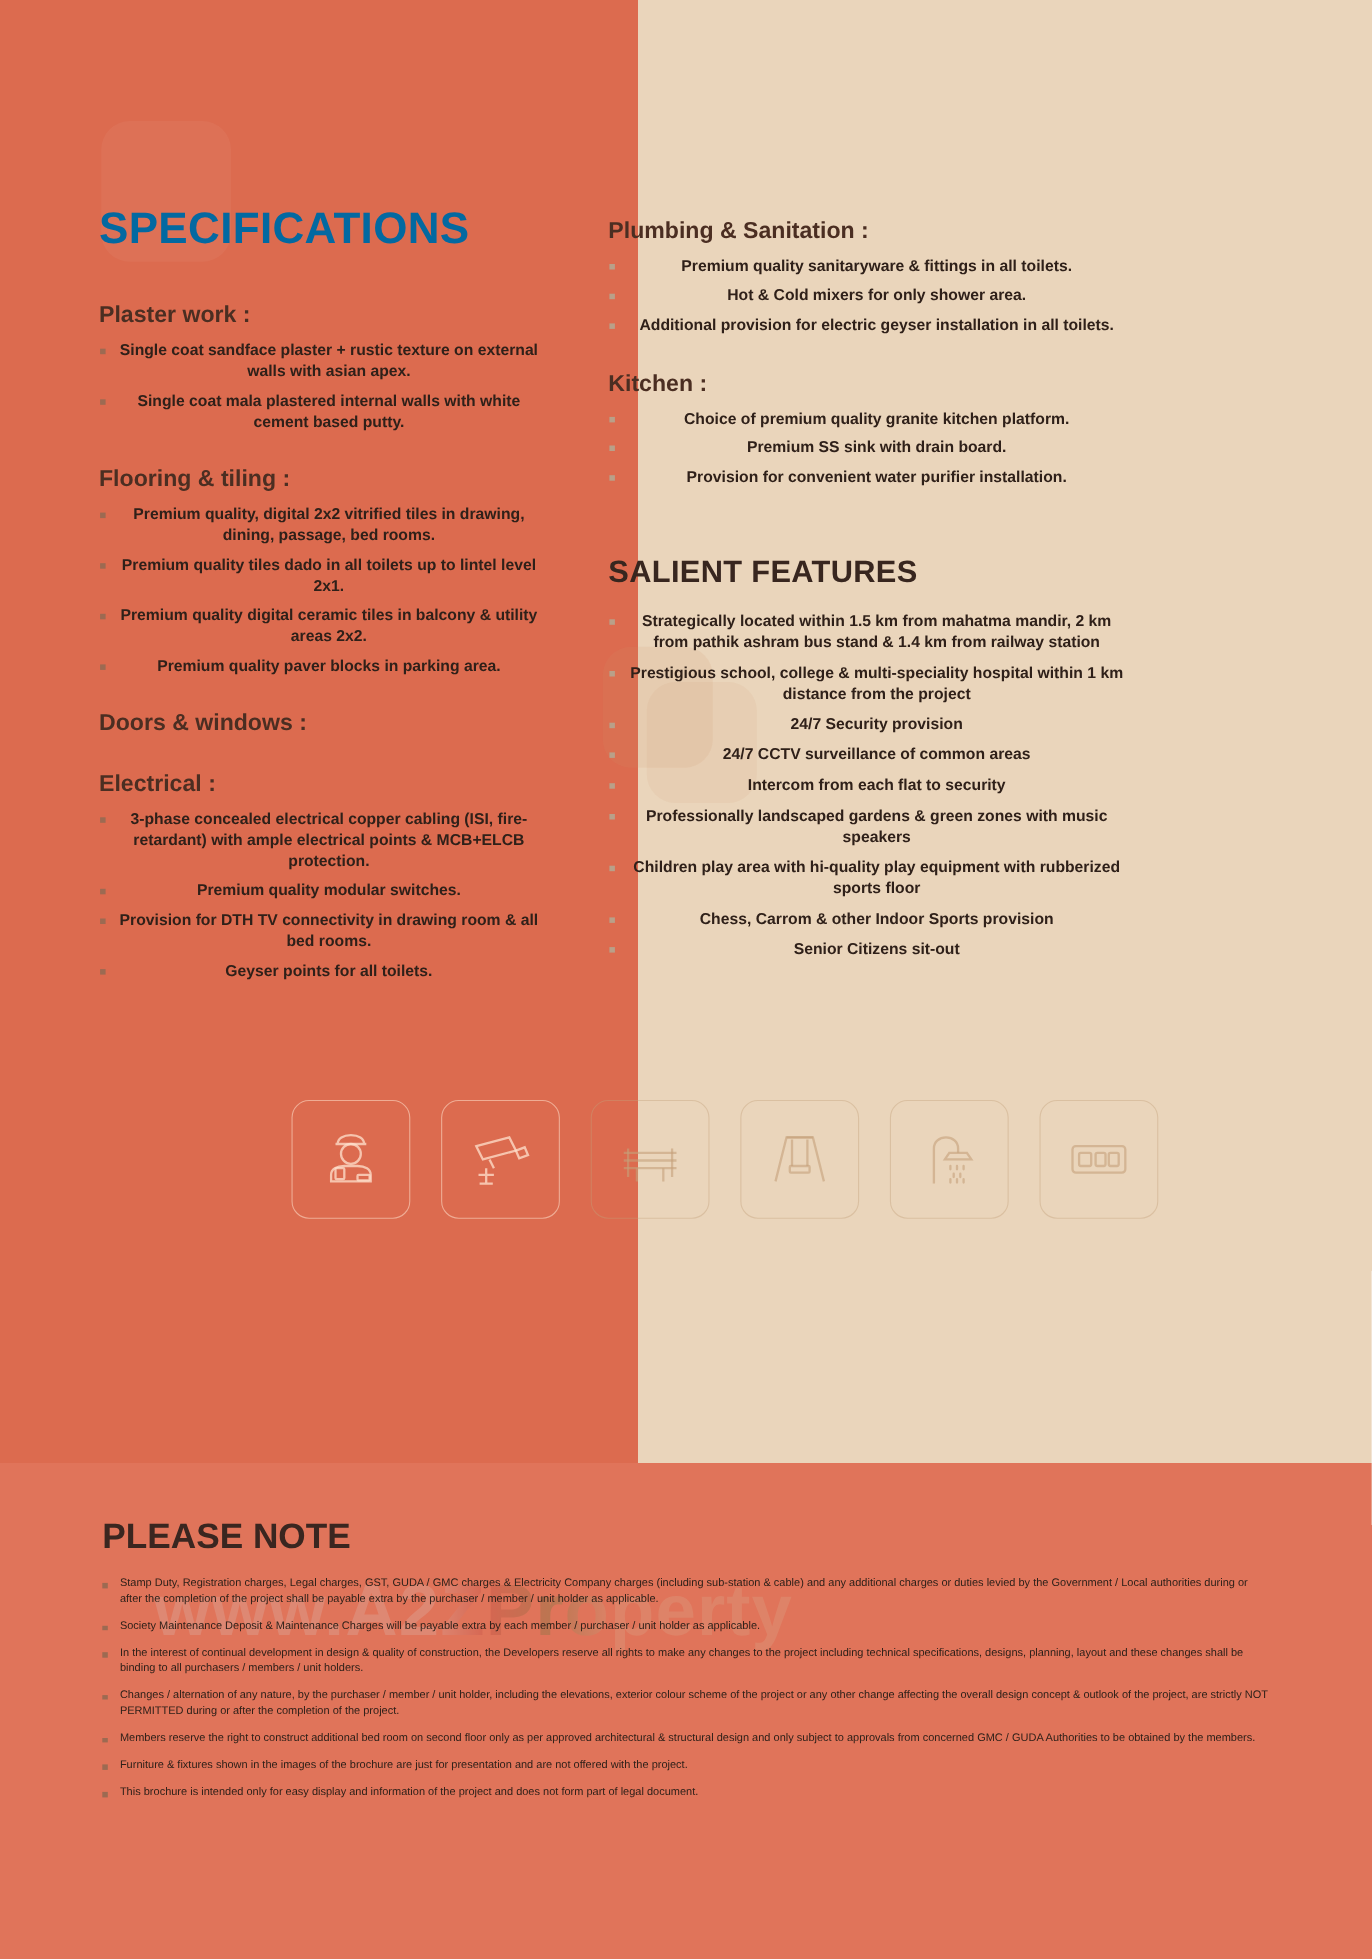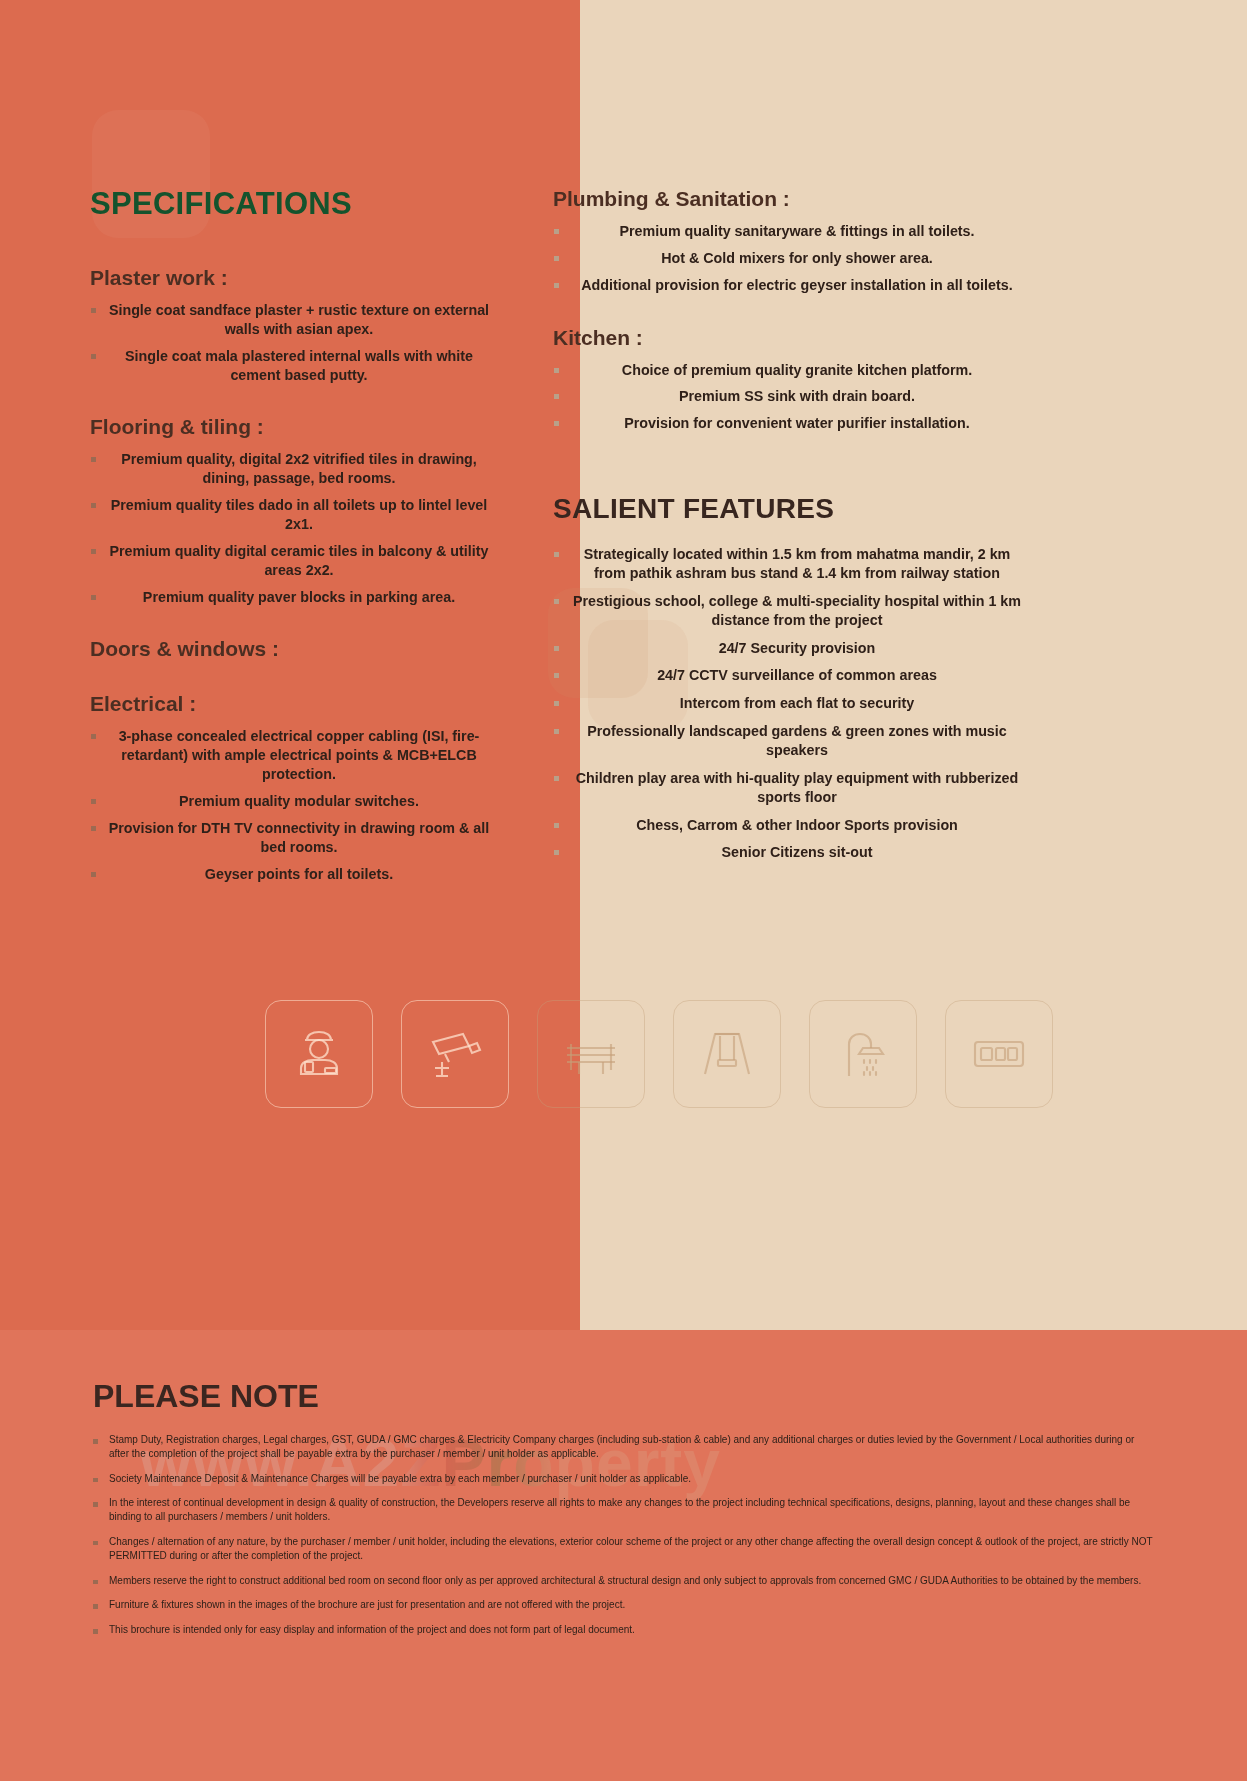--- a/index.html
+++ b/index.html
@@ -61,27 +61,27 @@
   #ghost-c { left: 588px; top: 620px; width: 100px; height: 110px; background: rgba(210,150,105,0.10); }
 
   
   #col-left {
     position: absolute;
     left: 90px; top: 186px;
     width: 400px;
   }
   #col-right {
     position: absolute;
-    left: 553px; top: 187px;
+    left: 553px; top: 198px;
     width: 470px;
   }
   h1.big {
-    font-size: 31px;
-    font-weight: bold;
-    color: #14532d;
+    font-size: 40px;
+    font-weight: bold;
+    color: #0369a1;
     letter-spacing: 0.3px;
     margin-bottom: 44px;
   }
   h2.sect {
     font-size: 21px;
     font-weight: bold;
     color: #4b2e22;
     margin-bottom: 11px;
   }
   .sect-block { margin-bottom: 31px; }

